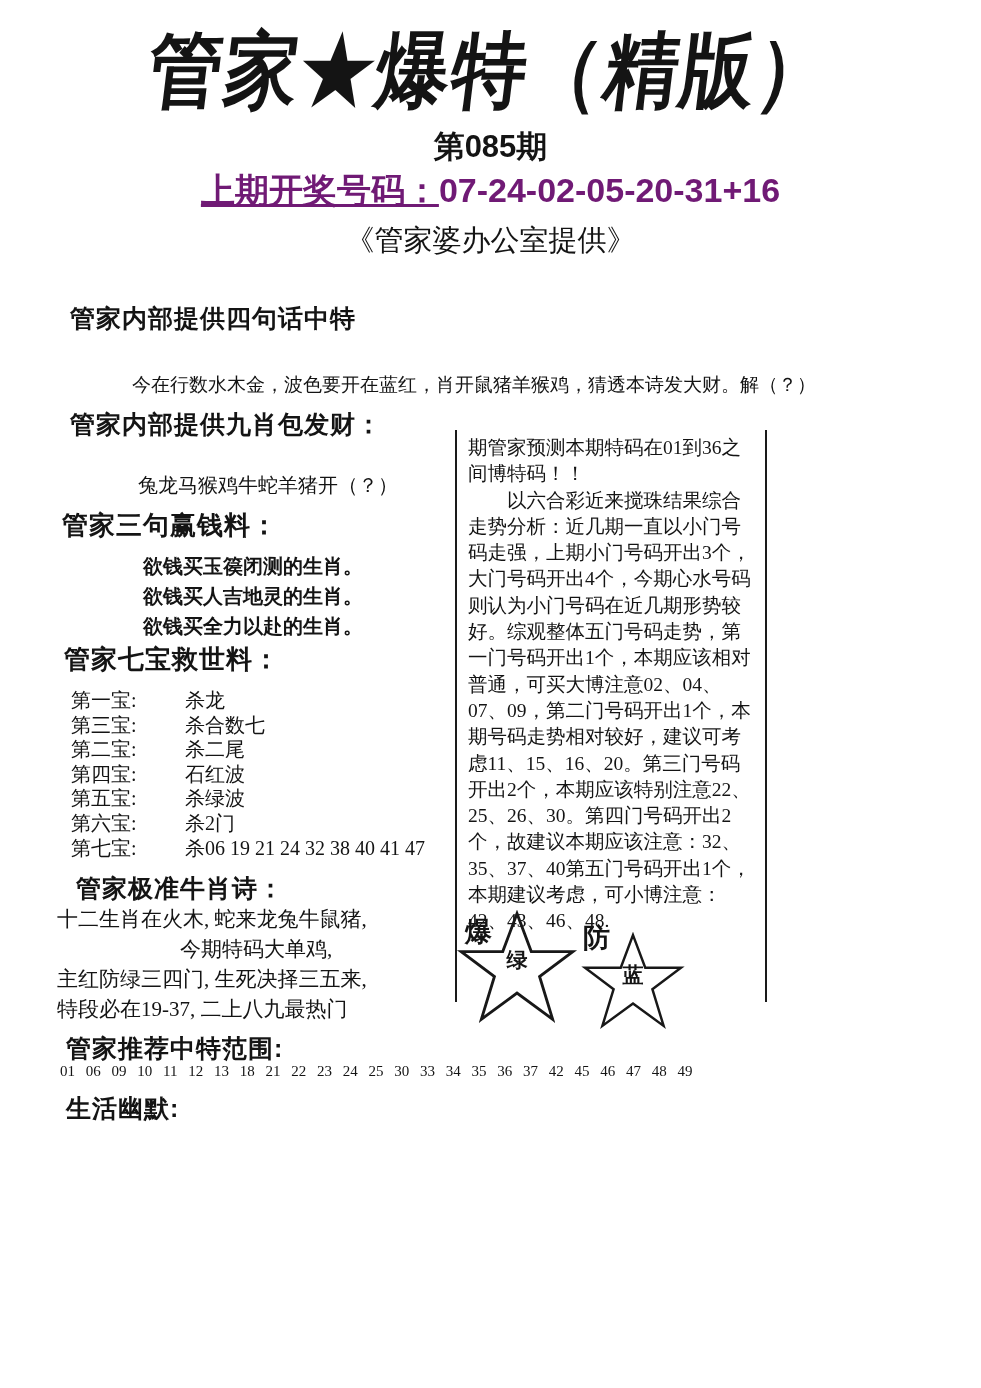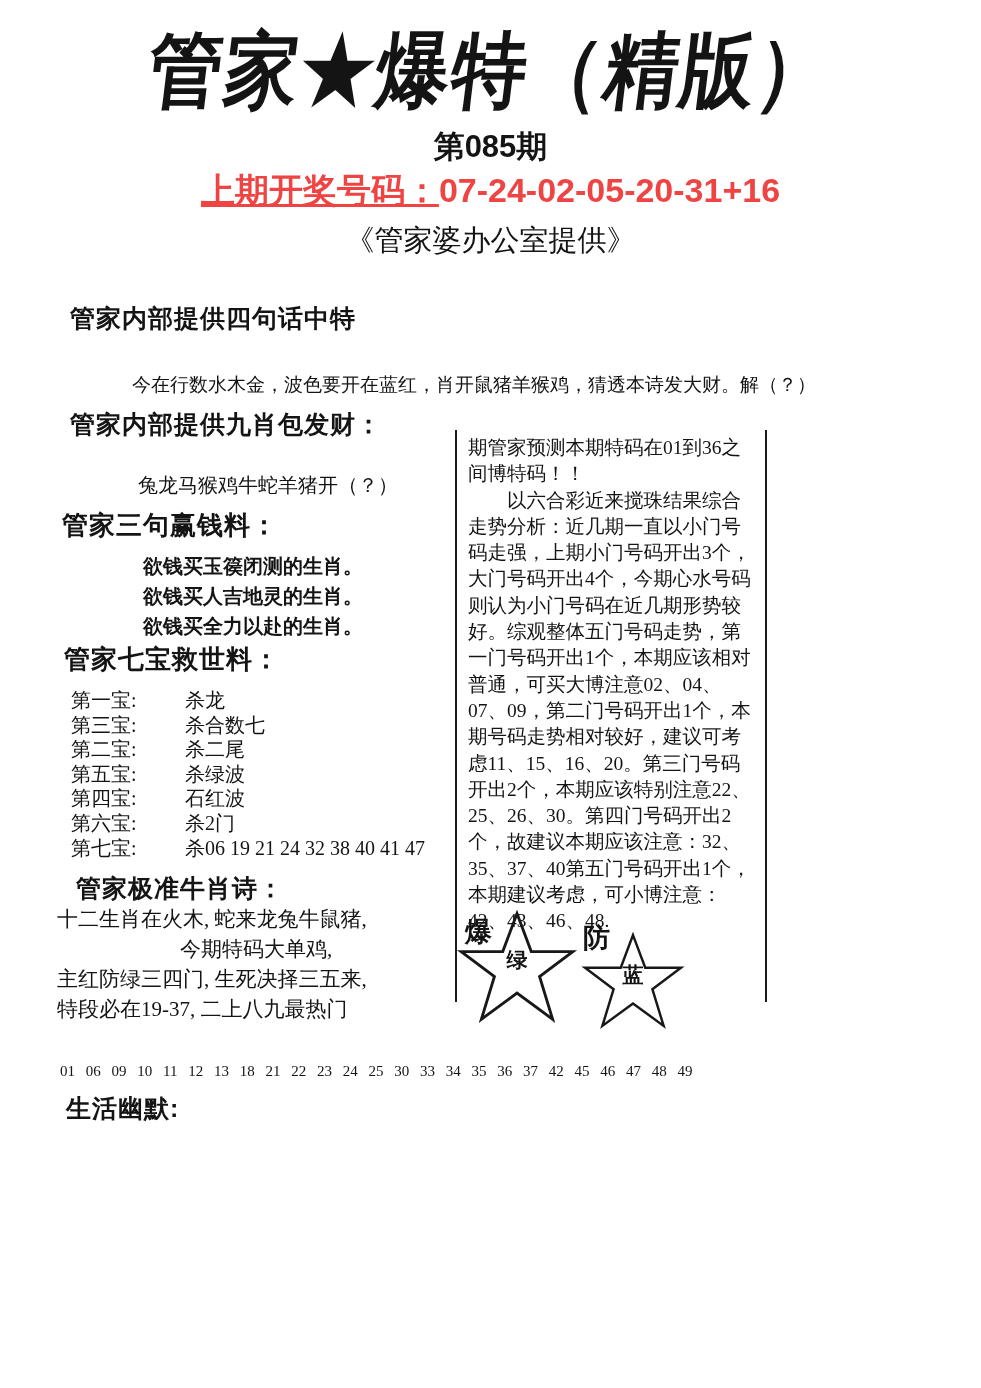--- a/index.html
+++ b/index.html
@@ -8,21 +8,21 @@
 
   
   .title{position:absolute;top:22px;left:0;width:100%;text-align:center;
          font-family:"Liberation Serif",serif;font-weight:700;font-size:74px;
          letter-spacing:2px;white-space:nowrap;
          transform:skewX(-7deg) scaleY(1.12);transform-origin:50% 50%;}
   .issue{position:absolute;top:126px;left:0;width:100%;text-align:center;
          font-family:"Liberation Sans",sans-serif;font-weight:700;font-size:31px;}
   .lastdraw{position:absolute;top:168px;left:0;width:100%;text-align:center;
             font-family:"Liberation Sans",sans-serif;font-weight:700;font-size:34px;
-            color:#ef4444;white-space:nowrap;}
+            color:#701a75;white-space:nowrap;}
   .lastdraw .ld-label{text-decoration:underline;}
   .provider{position:absolute;top:221px;left:0;width:100%;text-align:center;
             font-size:29px;}
 
   
   .hd{position:absolute;font-family:"Liberation Sans",sans-serif;font-weight:700;
       font-size:25px;letter-spacing:1px;white-space:nowrap;}
   .h-four{left:70px;top:302px;}
   .h-nine{left:70px;top:408px;}
   .h-three{left:62px;top:508px;font-size:26px;}
@@ -101,26 +101,26 @@
       </div>
     <div class="trow">
         <span class="tl">第三宝:</span>
         <span>杀合数七</span>
       </div>
     <div class="trow">
         <span class="tl">第二宝:</span>
         <span>杀二尾</span>
       </div>
     <div class="trow">
+        <span class="tl">第四宝:</span>
+        <span>石红波</span>
+      </div>
+    <div class="trow">
         <span class="tl">第五宝:</span>
         <span>杀绿波</span>
-      </div>
-    <div class="trow">
-        <span class="tl">第四宝:</span>
-        <span>石红波</span>
       </div>
     <div class="trow">
         <span class="tl">第六宝:</span>
         <span>杀2门</span>
       </div>
     <div class="trow">
         <span class="tl">第七宝:</span>
         <span>杀06 19 21 24 32 38 40 41 47</span>
       </div>
   </div>
@@ -146,17 +146,18 @@
     </div>
     <span class="star-label lbl-fang">防</span>
     <div class="star star2">
       <svg viewBox="0 0 100 96">
         <polygon points="50,3 62,35 97,35 69,56 80,92 50,70 20,92 31,56 3,35 38,35" fill="none" stroke="#181818" stroke-width="2.4"></polygon>
       </svg>
       <span class="stxt">蓝</span>
     </div>
   </div>
 
+  <div class="hd h-rec">管家推荐中特范围:</div>
   <div class="rec-n">01 06 09 10 11 12 13 18 21 22 23 24 25 30 33 34 35 36 37 42 45 46 47 48 49</div>
 
   <div class="hd h-hum">生活幽默:</div>
 
 </div>
 
 </body></html>

